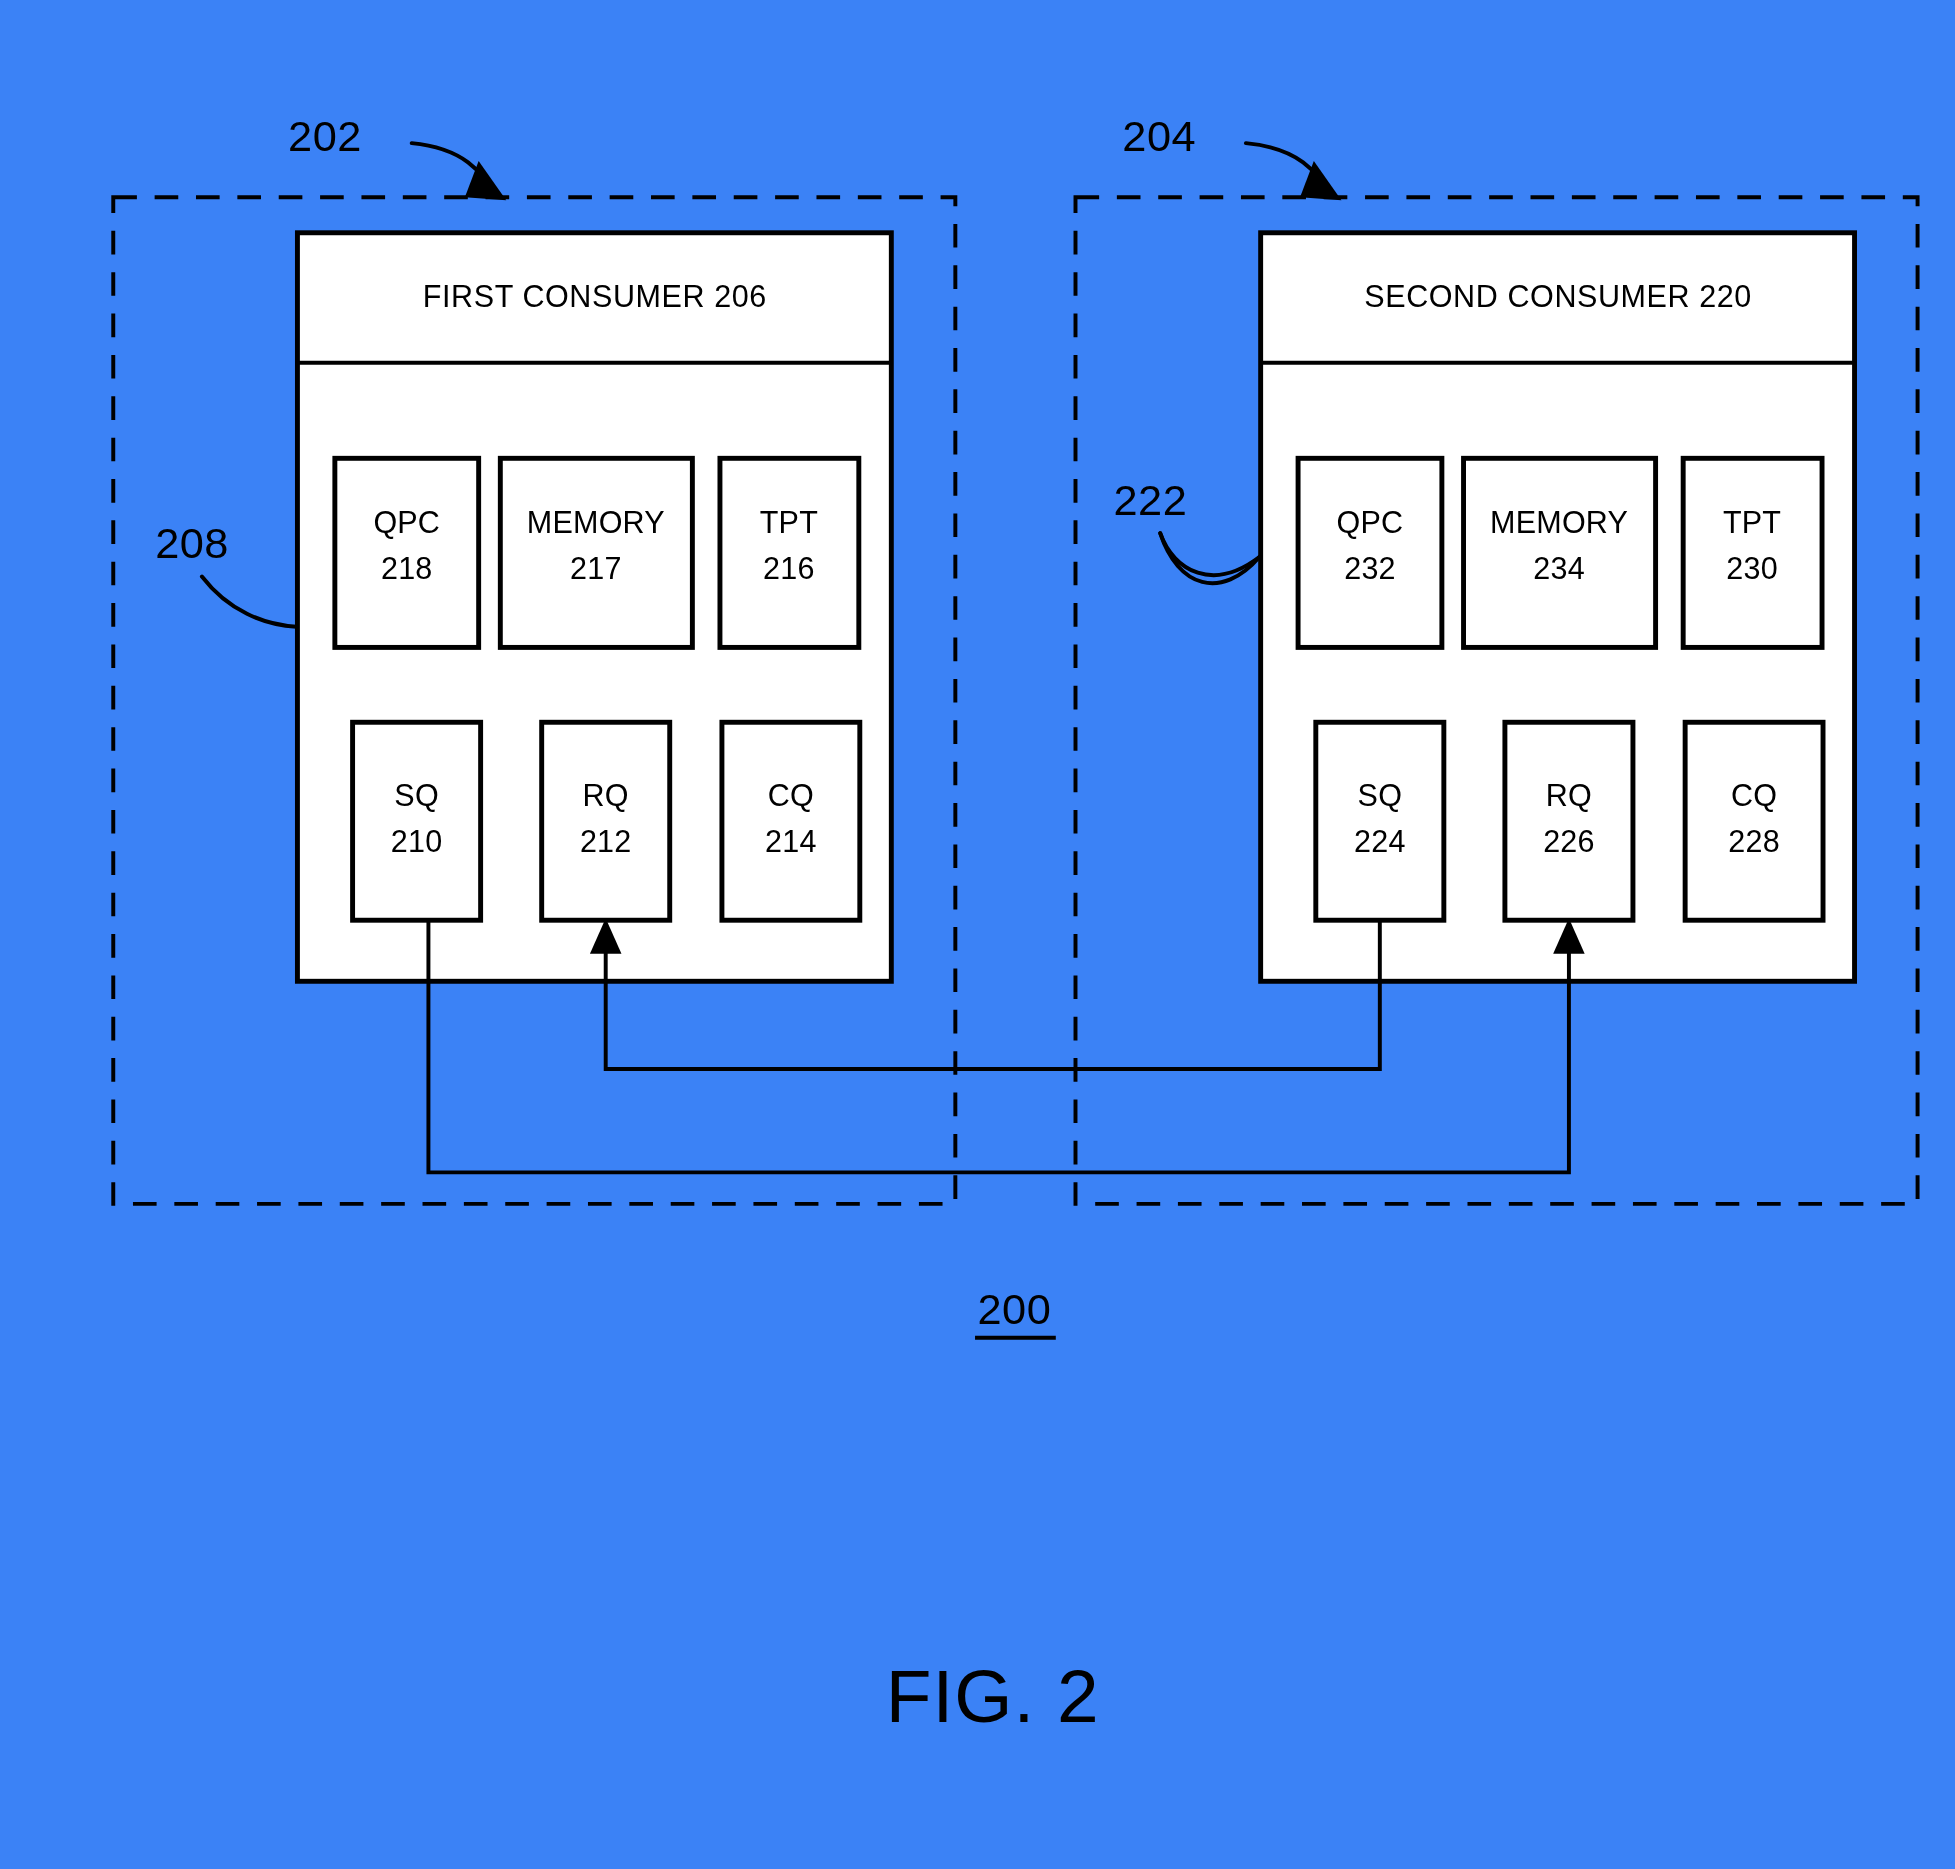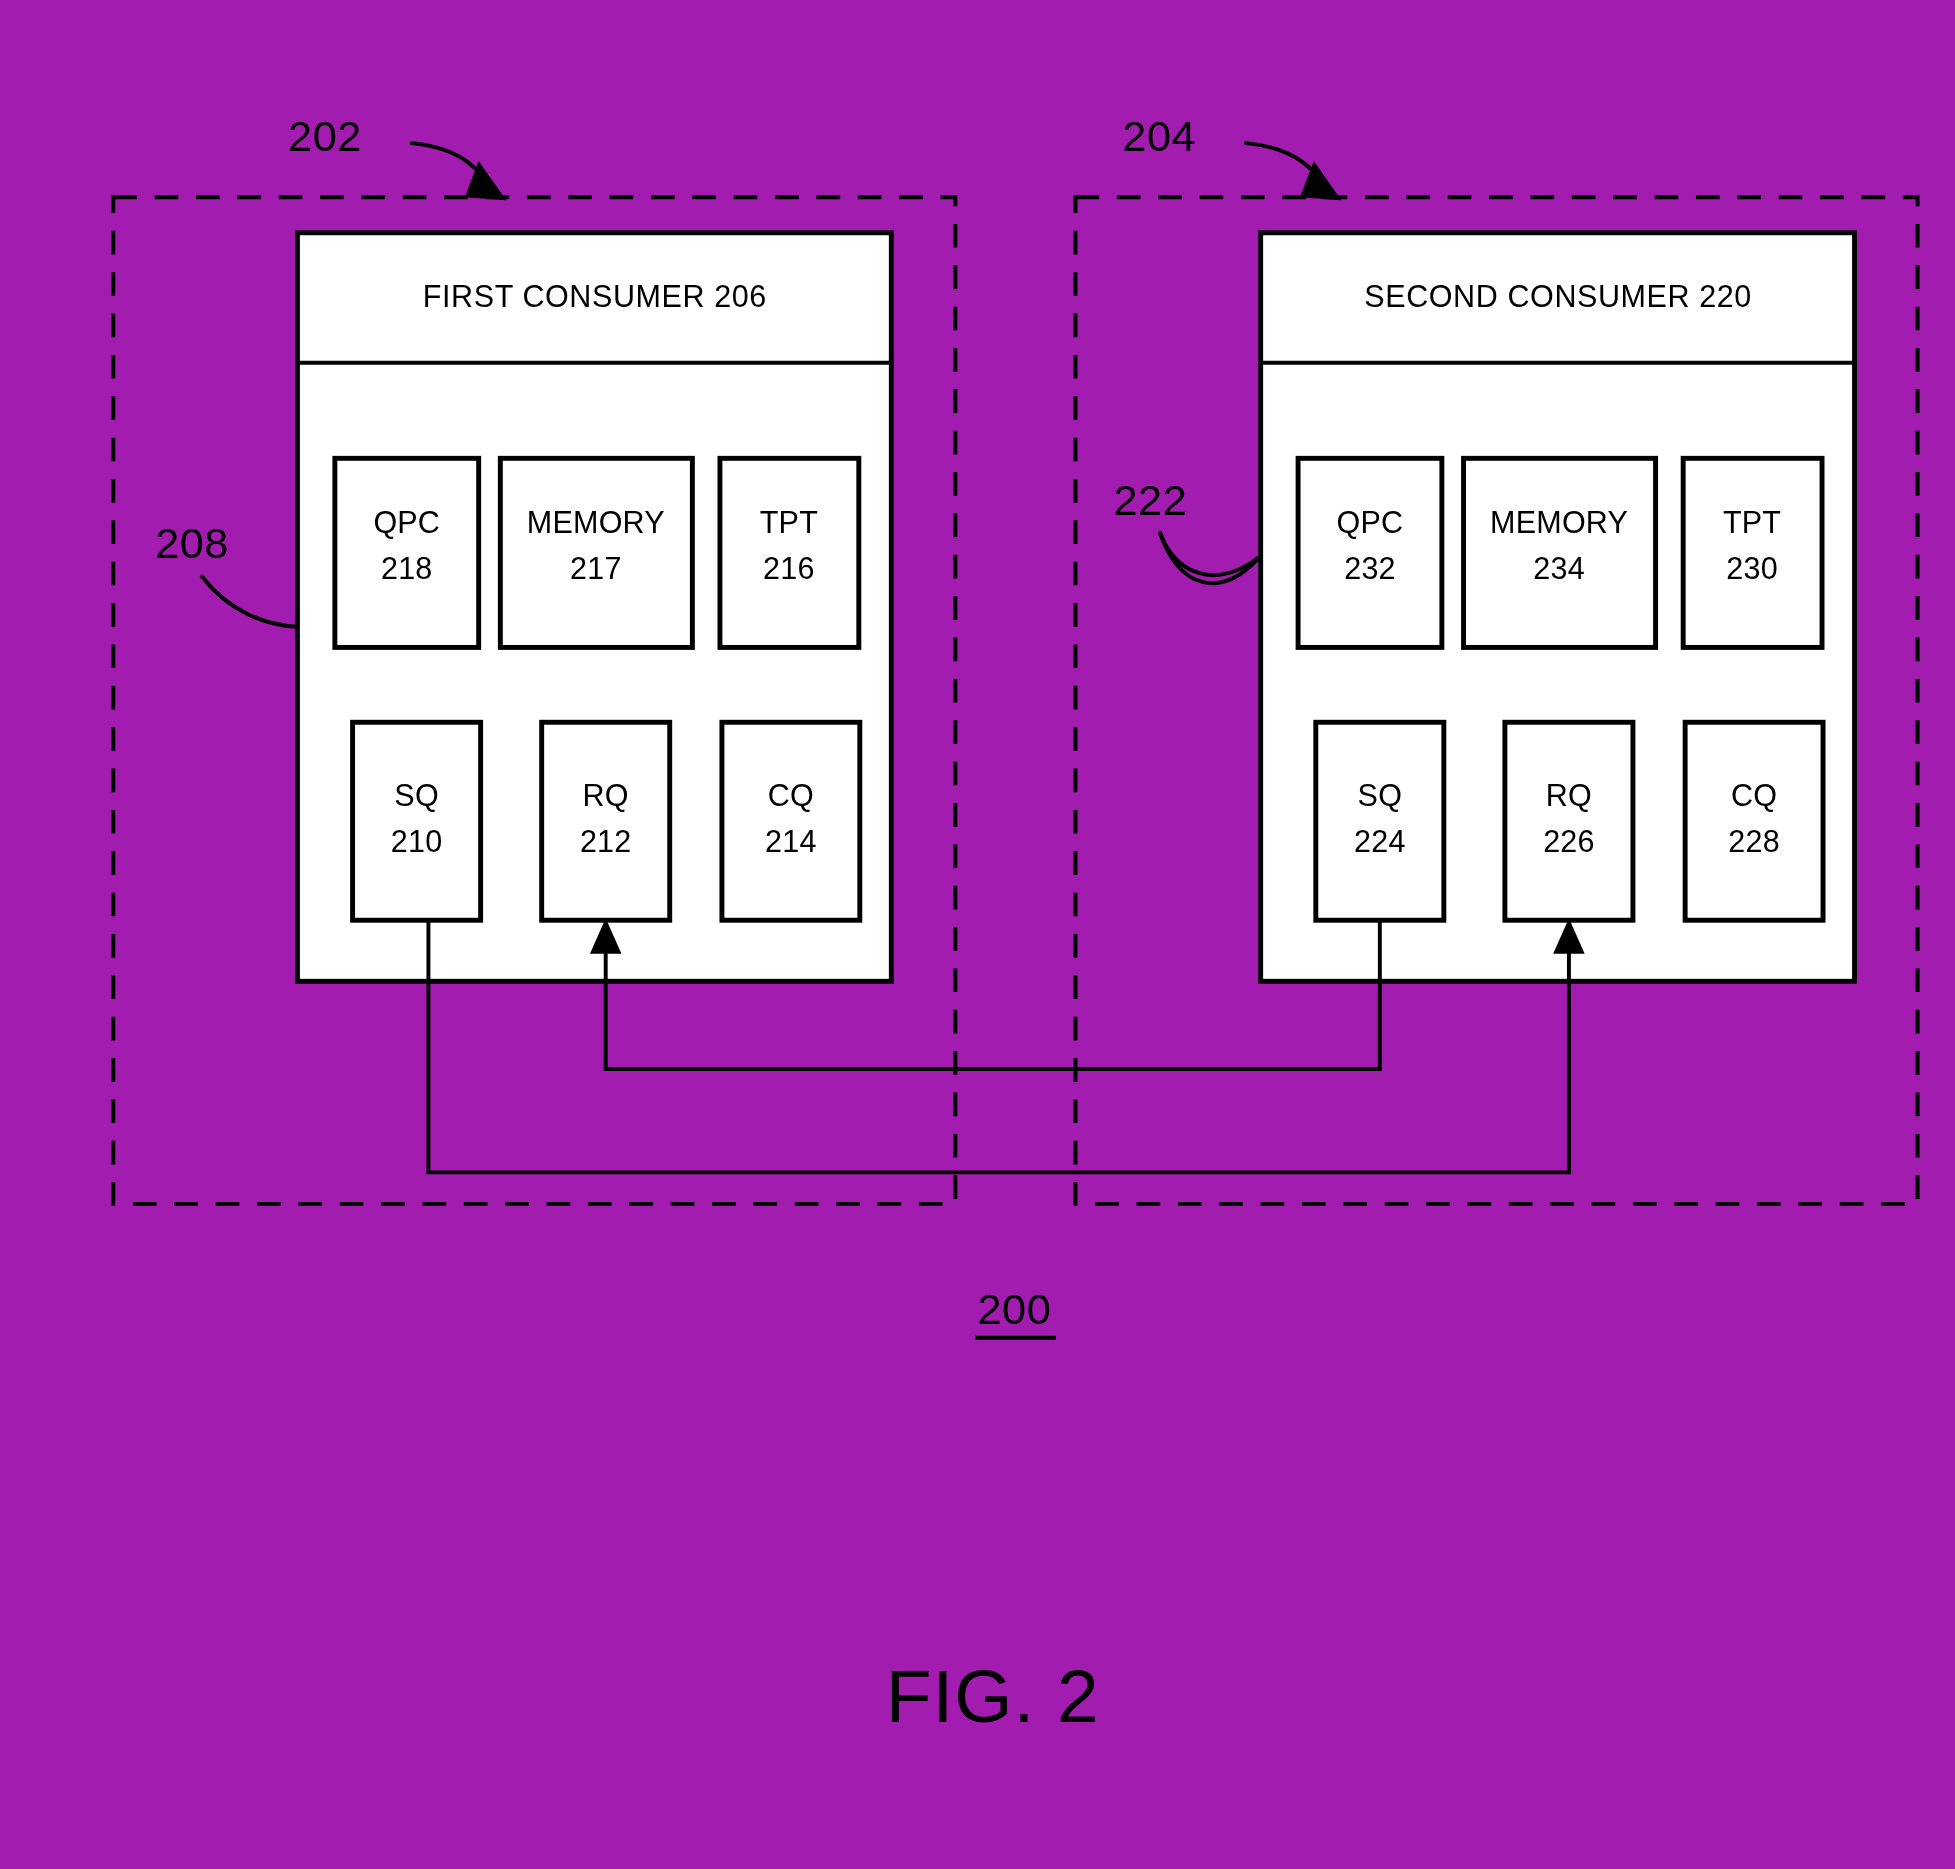--- a/index.html
+++ b/index.html
@@ -8,21 +8,21 @@
     background: #ffffff;
   }
   body {
     font-family: "Liberation Sans", sans-serif;
     color: #000000;
   }
   #figure-root {
     position: relative;
     width: 1955px;
     height: 1870px;
-    background: #a21caf;
+    background: #3b82f6;
     overflow: hidden;
   }
   #figure-svg {
     position: absolute;
     left: 0;
     top: 0;
     width: 1955px;
     height: 1870px;
   }
   .ref-num {

